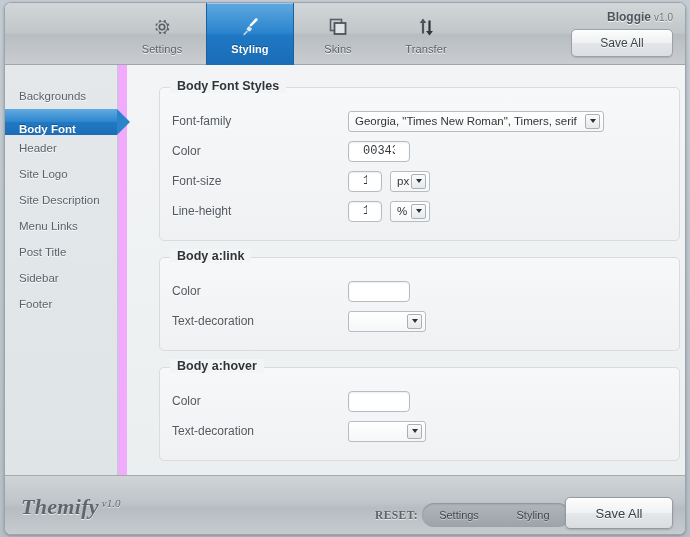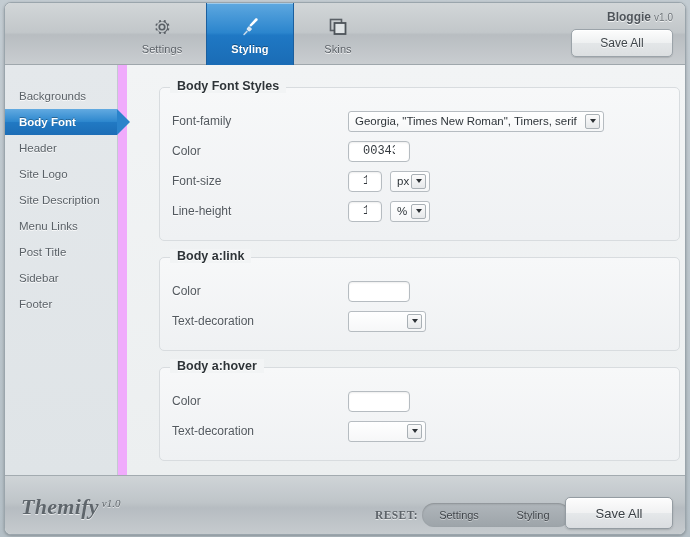--- a/index.html
+++ b/index.html
@@ -129,20 +129,21 @@
     white-space: nowrap;
   }
   .nav-item:first-child { margin-top: 18px; }
 
   .nav-item.active {
     color: #ffffff;
     font-weight: bold;
     text-shadow: 0 -1px 0 rgba(0,0,0,.3);
     background: linear-gradient(180deg,#62aae1 0%, #2e88ce 48%, #2179c3 52%, #1c6db6 100%);
     z-index: 4;
+    align-items: flex-end;
   }
   .nav-item.active::after {
     content: "";
     position: absolute;
     right: -13px; top: 0;
     width: 0; height: 0;
     border-top: 13px solid transparent;
     border-bottom: 13px solid transparent;
     border-left: 13px solid #2a83cb;
   }
@@ -351,20 +352,29 @@
         <div class="tab">
           <span class="tab-icon">
             <svg width="20" height="20" viewBox="0 0 20 20">
               <rect x="2.5" y="2.5" width="11" height="11" fill="none" stroke="#5a6066" stroke-width="1.6"></rect>
               <rect x="6.5" y="6" width="11" height="11" fill="#e0e4e6" stroke="#4d5359" stroke-width="1.8"></rect>
             </svg>
           </span>
           <span class="tab-label">Skins</span>
         </div>
 
+        <div class="tab">
+          <span class="tab-icon">
+            <svg width="20" height="22" viewBox="0 0 20 22">
+              <path fill="#4d5359" d="M7 2.5L3.6 7h2.3v10.5h2.2V7h2.3L7 2.5z"></path>
+              <path fill="#2e3438" d="M13.5 19.5L16.9 15h-2.3V4.5h-2.2V15h-2.3l3.4 4.5z"></path>
+            </svg>
+          </span>
+          <span class="tab-label">Transfer</span>
+        </div>
 
       </div>
 
       <div class="app-title">
         <span class="app-name">Bloggie</span>
         <span class="app-version">v1.0</span>
       </div>
 
       <button class="btn-saveall-top">Save All</button>
     </div>

